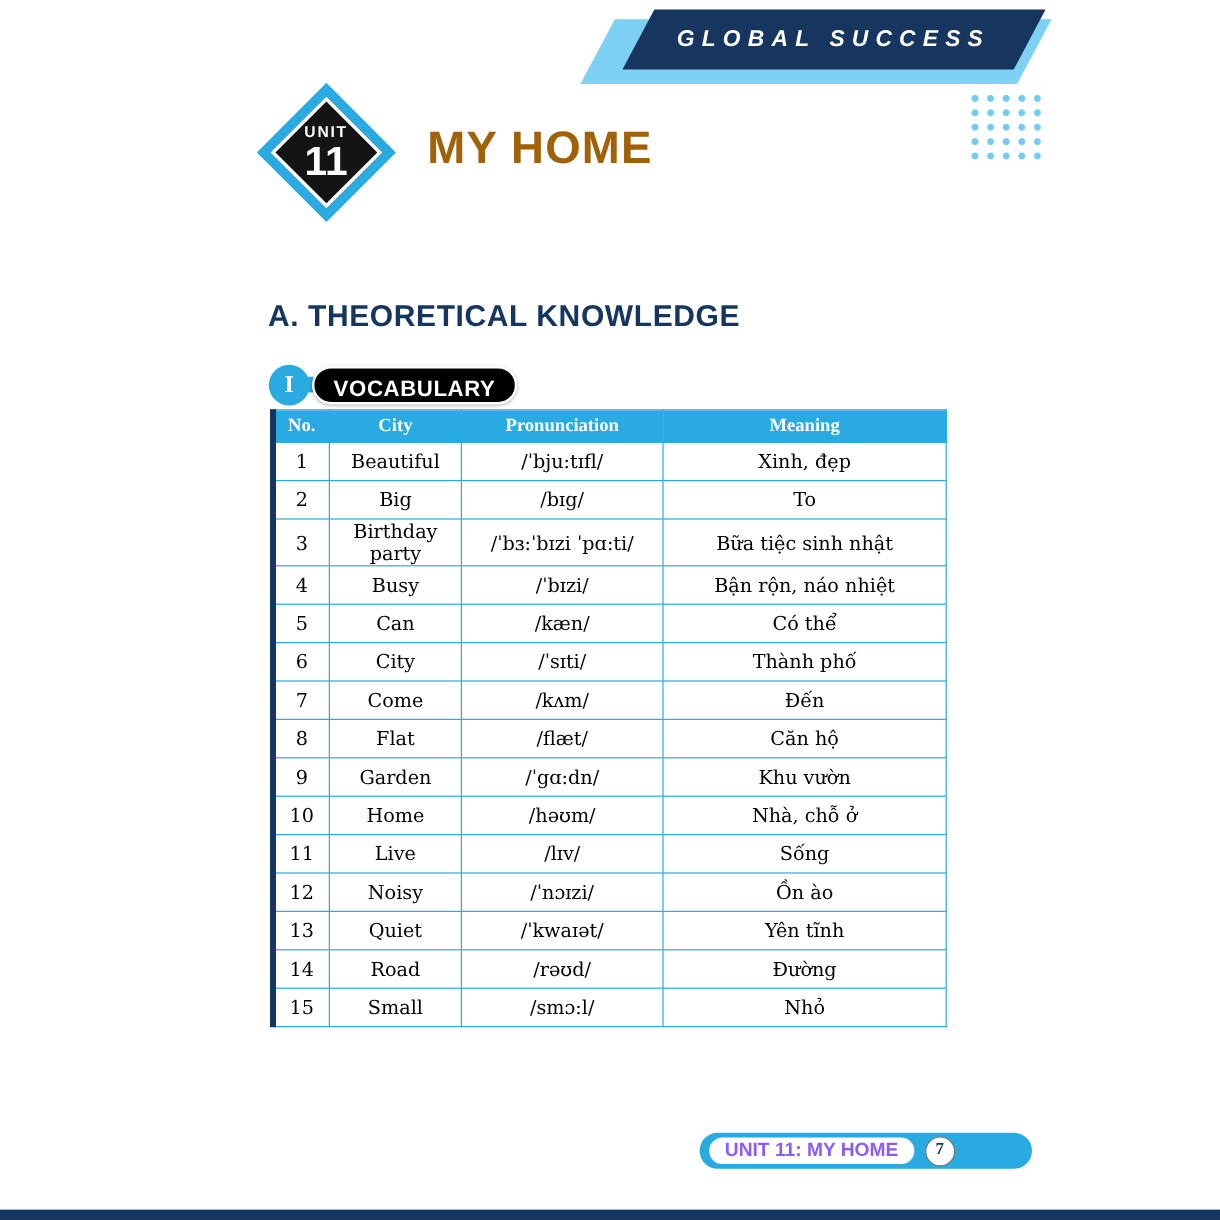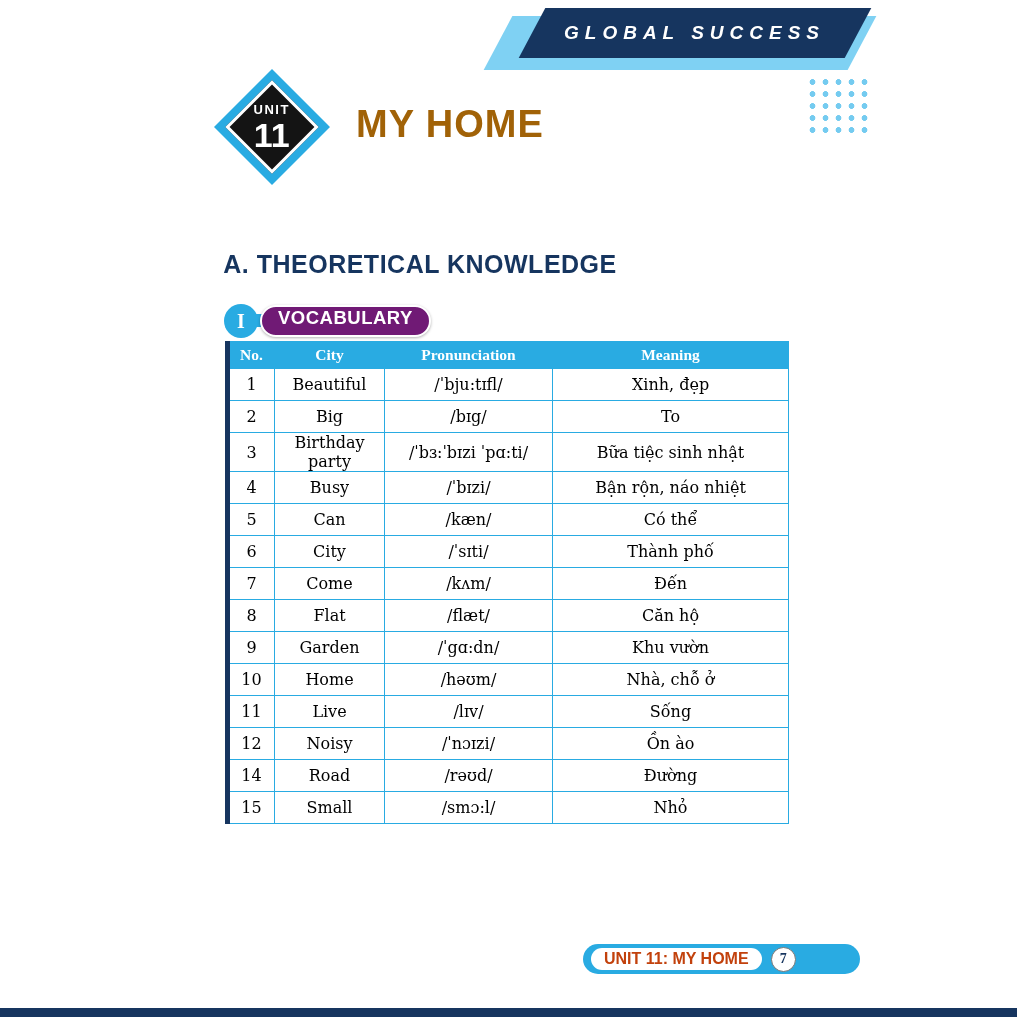--- a/index.html
+++ b/index.html
@@ -62,23 +62,23 @@
     display:flex; align-items:center; justify-content:center;
     color:#fff; font-family:"Liberation Serif", serif; font-weight:700; font-size:20px;
     z-index:2;
   }
   .vb-connector {
     position:absolute; left:248px; top:314px; width:26px; height:13px;
     background:#29abe2; z-index:1;
   }
   .vb-pill {
     position:absolute; left:260px; top:305px; height:32px; min-width:168px;
-    background:#701a75; border:2.5px solid #ffffff; border-radius:16px;
+    background:#000000; border:2.5px solid #ffffff; border-radius:16px;
     box-shadow:0 1px 3px rgba(0,0,0,.3);
-    display:flex; align-items:flex-start; justify-content:center; padding:0 16px;
+    display:flex; align-items:flex-end; justify-content:center; padding:0 16px;
     z-index:2;
   }
   .vb-pill span { color:#fff; font-weight:700; font-size:18.5px; letter-spacing:.5px; }
 
   
   .table-wrap { position:absolute; left:228px; top:341px; width:560px; }
   .table-leftbar {
     position:absolute; left:-3px; top:0; width:5px; height:100%;
     background:#16355f; z-index:2;
   }
@@ -97,21 +97,21 @@
   
   .footer-bar {
     position:absolute; left:583px; top:944px; width:277px; height:30px;
     background:#29abe2; border-radius:15px;
     display:flex; align-items:center; padding:0 6px;
   }
   .footer-pill {
     background:#ffffff; border-radius:11px; height:22px;
     display:flex; align-items:center; padding:0 13px; margin-left:2px;
   }
-  .footer-pill span { font-weight:700; font-size:16px; color:#c2410c; white-space:nowrap; }
+  .footer-pill span { font-weight:700; font-size:16px; color:#8b5cf6; white-space:nowrap; }
   .footer-page {
     width:25px; height:25px; background:#fff; border:1.5px solid #777;
     border-radius:50%; margin-left:9px; flex:0 0 auto;
     display:flex; align-items:center; justify-content:center;
     font-family:"Liberation Serif", serif; font-weight:700; font-size:14px; color:#16355f;
   }
 
   .bottom-strip {
     position:absolute; left:0; top:1008px; width:1017px; height:9px; background:#16355f;
   }
@@ -232,20 +232,26 @@
             <td>/lɪv/</td>
             <td>Sống</td>
           </tr>
           <tr>
             <td>12</td>
             <td>Noisy</td>
             <td>/ˈnɔɪzi/</td>
             <td>Ồn ào</td>
           </tr>
           <tr>
+            <td>13</td>
+            <td>Quiet</td>
+            <td>/ˈkwaɪət/</td>
+            <td>Yên tĩnh</td>
+          </tr>
+          <tr>
             <td>14</td>
             <td>Road</td>
             <td>/rəʊd/</td>
             <td>Đường</td>
           </tr>
           <tr>
             <td>15</td>
             <td>Small</td>
             <td>/smɔ:l/</td>
             <td>Nhỏ</td>

